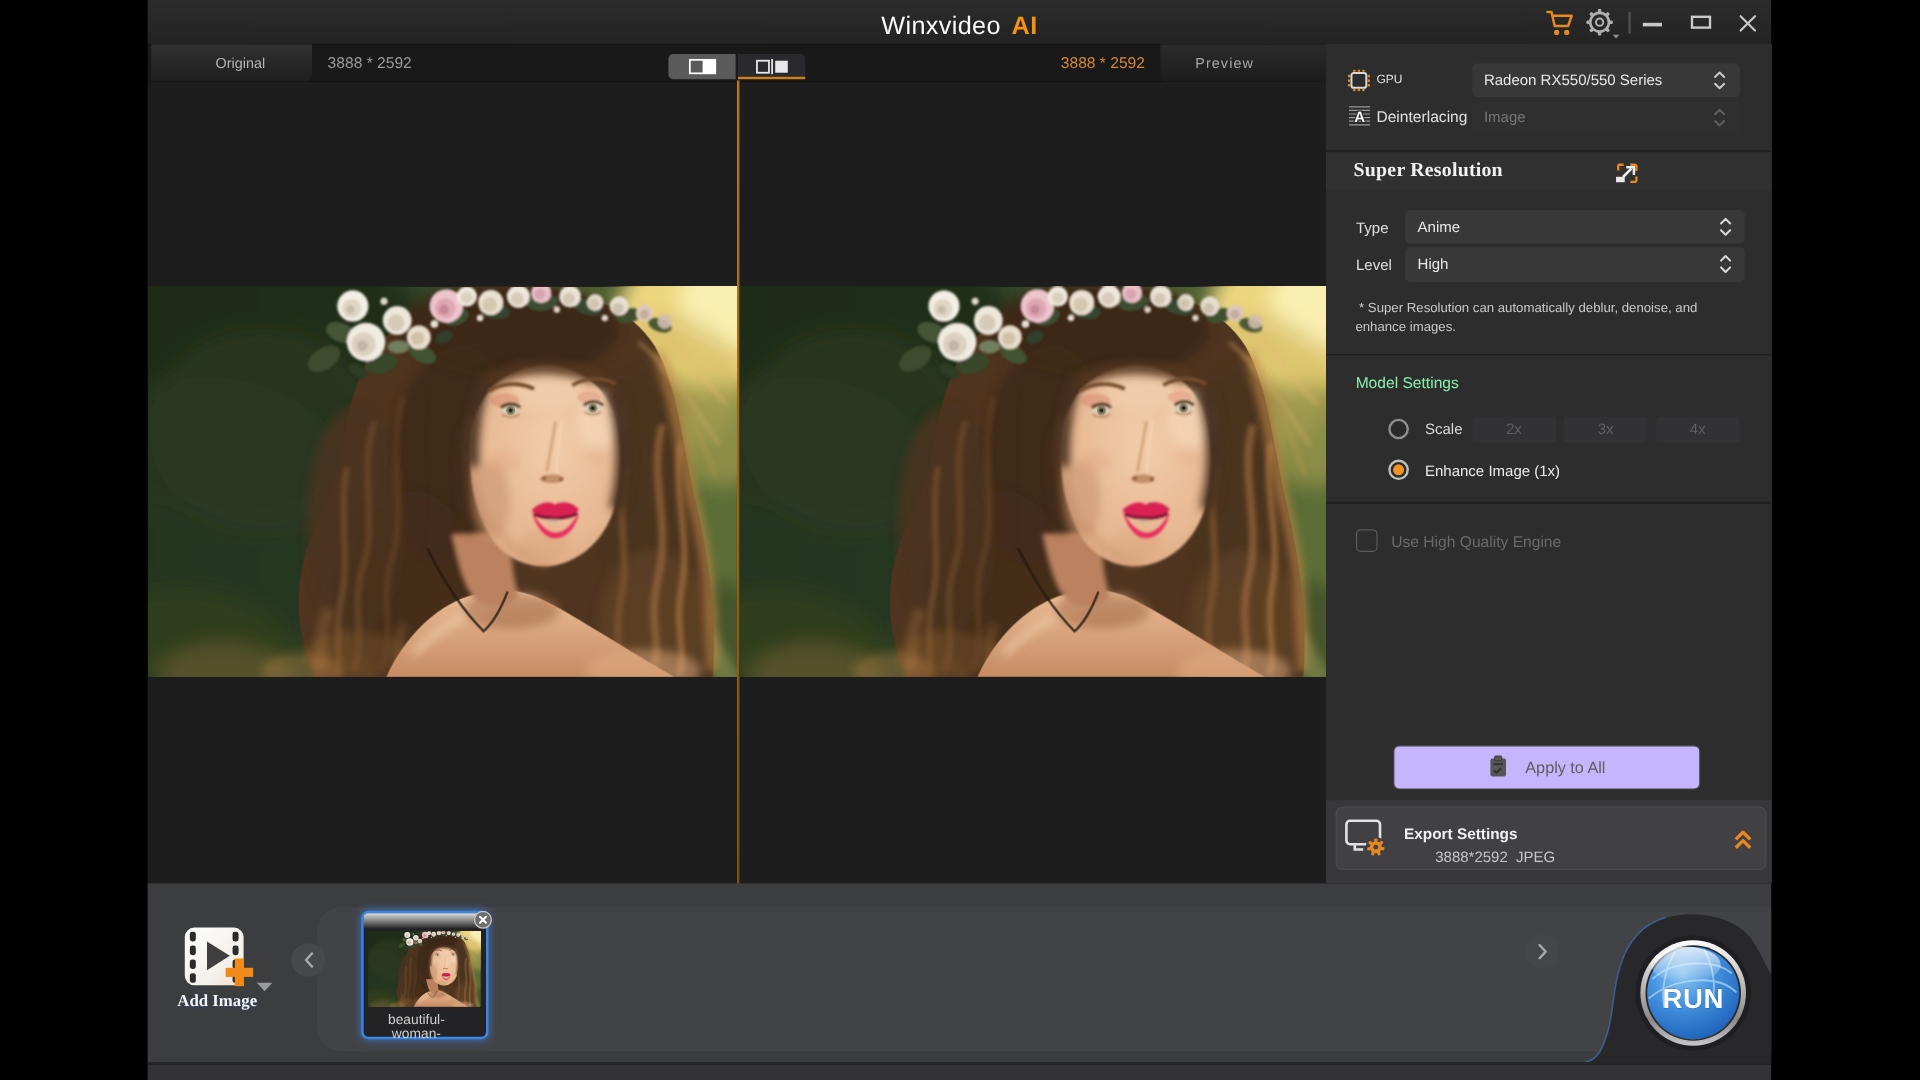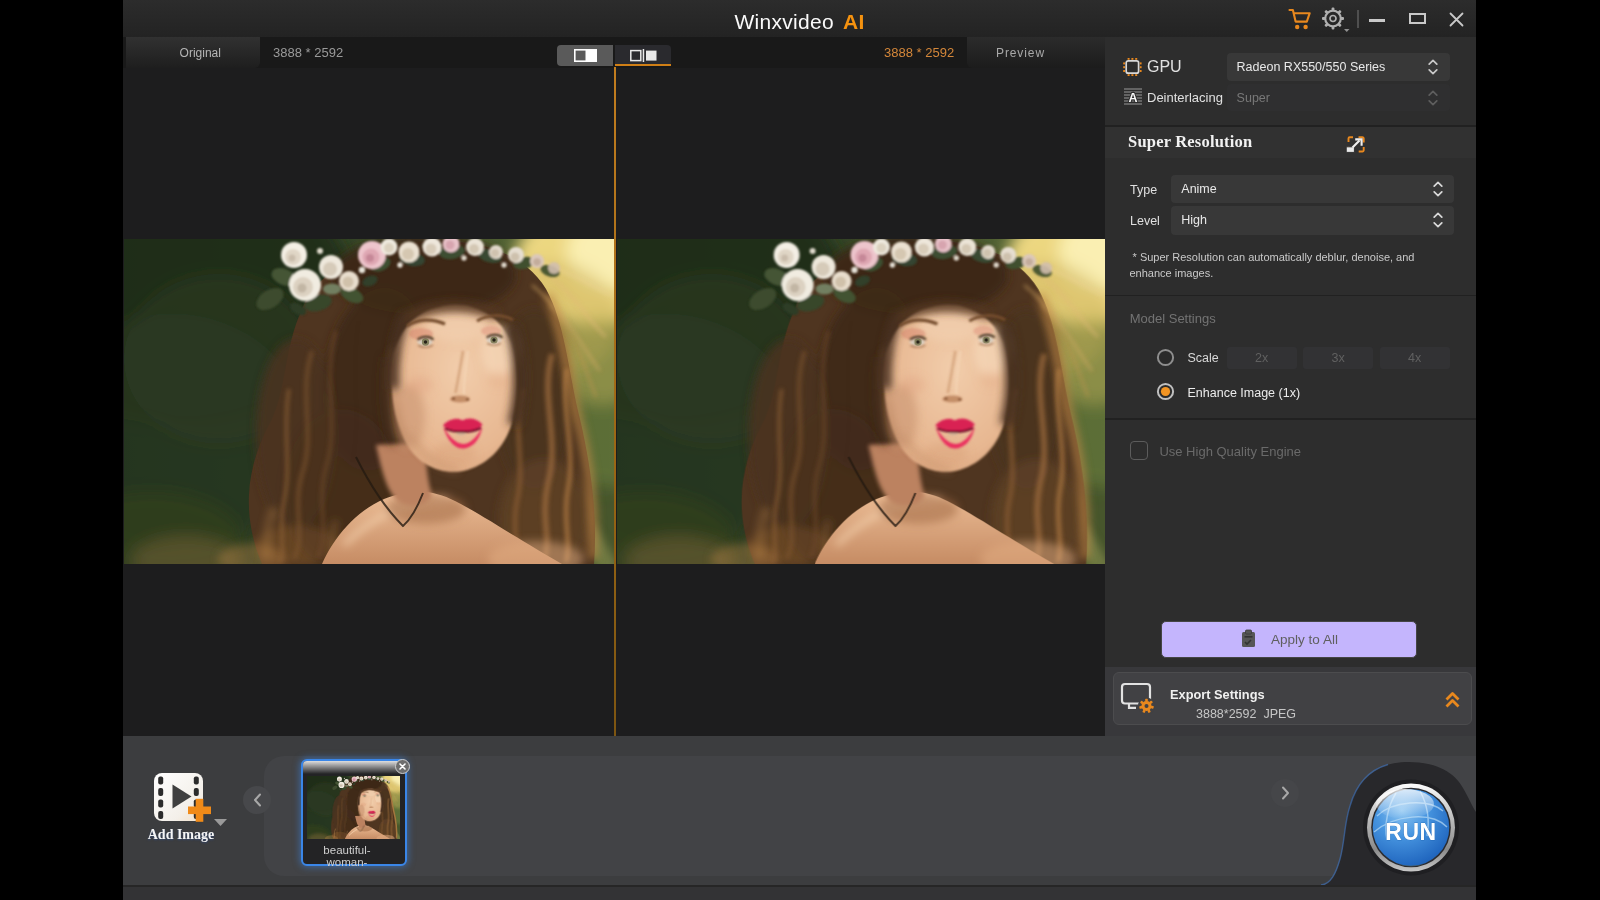--- a/index.html
+++ b/index.html
@@ -317,39 +317,39 @@
       <rect x="8.4" y="16.2" width="2" height="1.8"></rect>
       <rect x="12.2" y="16.2" width="2" height="1.8"></rect>
   <rect x="0.2" y="4.4" width="1.8" height="2"></rect>
       <rect x="0.2" y="8.2" width="1.8" height="2"></rect>
       <rect x="0.2" y="12" width="1.8" height="2"></rect>
   <rect x="16.8" y="4.4" width="1.8" height="2"></rect>
       <rect x="16.8" y="8.2" width="1.8" height="2"></rect>
       <rect x="16.8" y="12" width="1.8" height="2"></rect>
  </g>
 </svg>
-<div class="abs lbl" style="left:1147px;top:59px;height:15px;font-size:16px">GPU</div>
+<div class="abs lbl" style="left:1147px;top:59px;height:15px;font-size:10px">GPU</div>
 <div class="abs drop" style="left:1226.6px;top:53.1px;width:223.4px;height:28.2px">Radeon RX550/550 Series</div>
 <svg class="abs" style="left:1428px;top:59px" width="10" height="16" viewBox="0 0 10 16" fill="none" stroke="#c8c8c8" stroke-width="1.7" stroke-linecap="round" stroke-linejoin="round">
     <path d="M1.2 5.2 L5 1.4 L8.8 5.2"></path>
     <path d="M1.2 10.8 L5 14.6 L8.8 10.8"></path>
   </svg>
 <svg class="abs" style="left:1124px;top:88px" width="18" height="17" viewBox="0 0 18 17">
  <g stroke="#9a9a9a" stroke-width="1">
   <line x1="0" y1="1" x2="18" y2="1"></line>
       <line x1="0" y1="4" x2="18" y2="4"></line>
       <line x1="0" y1="7" x2="18" y2="7"></line>
   <line x1="0" y1="10" x2="18" y2="10"></line>
       <line x1="0" y1="13" x2="18" y2="13"></line>
       <line x1="0" y1="16" x2="18" y2="16"></line>
  </g>
  <text x="9" y="14" text-anchor="middle" font-family="Liberation Sans" font-size="12.5" font-weight="bold" fill="#f8f8f8" stroke="#2d2d2d" stroke-width="2" paint-order="stroke">A</text>
 </svg>
 <div class="abs lbl" style="left:1147px;top:90px;height:15px;font-size:13px">Deinterlacing</div>
-<div class="abs drop dis" style="left:1226.6px;top:84.4px;width:223.4px;height:26.5px">Super</div>
+<div class="abs drop dis" style="left:1226.6px;top:84.4px;width:223.4px;height:26.5px">Image</div>
 <svg class="abs" style="left:1428px;top:90px" width="10" height="16" viewBox="0 0 10 16" fill="none" stroke="#5e5e5e" stroke-width="1.7" stroke-linecap="round" stroke-linejoin="round">
     <path d="M1.2 5.2 L5 1.4 L8.8 5.2"></path>
     <path d="M1.2 10.8 L5 14.6 L8.8 10.8"></path>
   </svg>
 <div class="abs divider" style="top:125px"></div>
 <div class="abs" id="srheader"></div>
 <div class="abs" id="srtitle">Super Resolution</div>
 <svg class="abs" style="left:1345px;top:134px" width="22" height="21" viewBox="0 0 22 21">
  <path d="M3.5 8 V4.5 a1.2 1.2 0 0 1 1.2 -1.2 H8 M13.5 3.3 h4 a1.2 1.2 0 0 1 1.2 1.2 v4 M18.7 13 v3.3 a1.2 1.2 0 0 1 -1.2 1.2 h-3.8 M3.5 12.5 v3.8" fill="none" stroke="#e8881e" stroke-width="1.9"></path>
  <rect x="1.2" y="12.8" width="8.2" height="5.6" fill="#e9e9e9" stroke="#313131" stroke-width="1"></rect>
@@ -363,21 +363,21 @@
     <path d="M1.2 10.8 L5 14.6 L8.8 10.8"></path>
   </svg>
 <div class="abs lbl" style="left:1130px;top:213px;height:15px">Level</div>
 <div class="abs drop" style="left:1171.3px;top:206.1px;width:282.3px;height:28.7px">High</div>
 <svg class="abs" style="left:1433px;top:212px" width="10" height="16" viewBox="0 0 10 16" fill="none" stroke="#d8d8d8" stroke-width="1.7" stroke-linecap="round" stroke-linejoin="round">
     <path d="M1.2 5.2 L5 1.4 L8.8 5.2"></path>
     <path d="M1.2 10.8 L5 14.6 L8.8 10.8"></path>
   </svg>
 <div class="abs note" style="left:1129.5px;top:250px;width:318px;line-height:15.8px">&nbsp;* Super Resolution can automatically deblur, denoise, and enhance images.</div>
 <div class="abs divider" style="top:294.7px"></div>
-<div class="abs lbl" style="left:1129.7px;top:311px;height:15px;font-size:13px;color:#737373">Model Settings</div>
+<div class="abs lbl" style="left:1129.7px;top:311px;height:15px;font-size:13px;color:#86efac">Model Settings</div>
 <svg class="abs" style="left:1156px;top:348px" width="19" height="19" viewBox="0 0 19 19">
     <circle cx="9.5" cy="9.5" r="7.6" fill="#2a2a2a" stroke="#8e8e8e" stroke-width="2"></circle>
   </svg>
 <div class="abs lbl" style="left:1187.5px;top:350px;height:15px;color:#d8d8d8">Scale</div>
 <div class="abs disbtn" style="left:1226.6px;top:347.2px">2x</div>
 <div class="abs disbtn" style="left:1303.1px;top:347.2px">3x</div>
 <div class="abs disbtn" style="left:1379.7px;top:347.2px">4x</div>
 <svg class="abs" style="left:1156px;top:382px" width="19" height="19" viewBox="0 0 19 19">
     <circle cx="9.5" cy="9.5" r="7.6" fill="#2a2a2a" stroke="#c0c0c0" stroke-width="2"></circle>
     <circle cx="9.5" cy="9.5" r="4.6" fill="#f29422"></circle>

